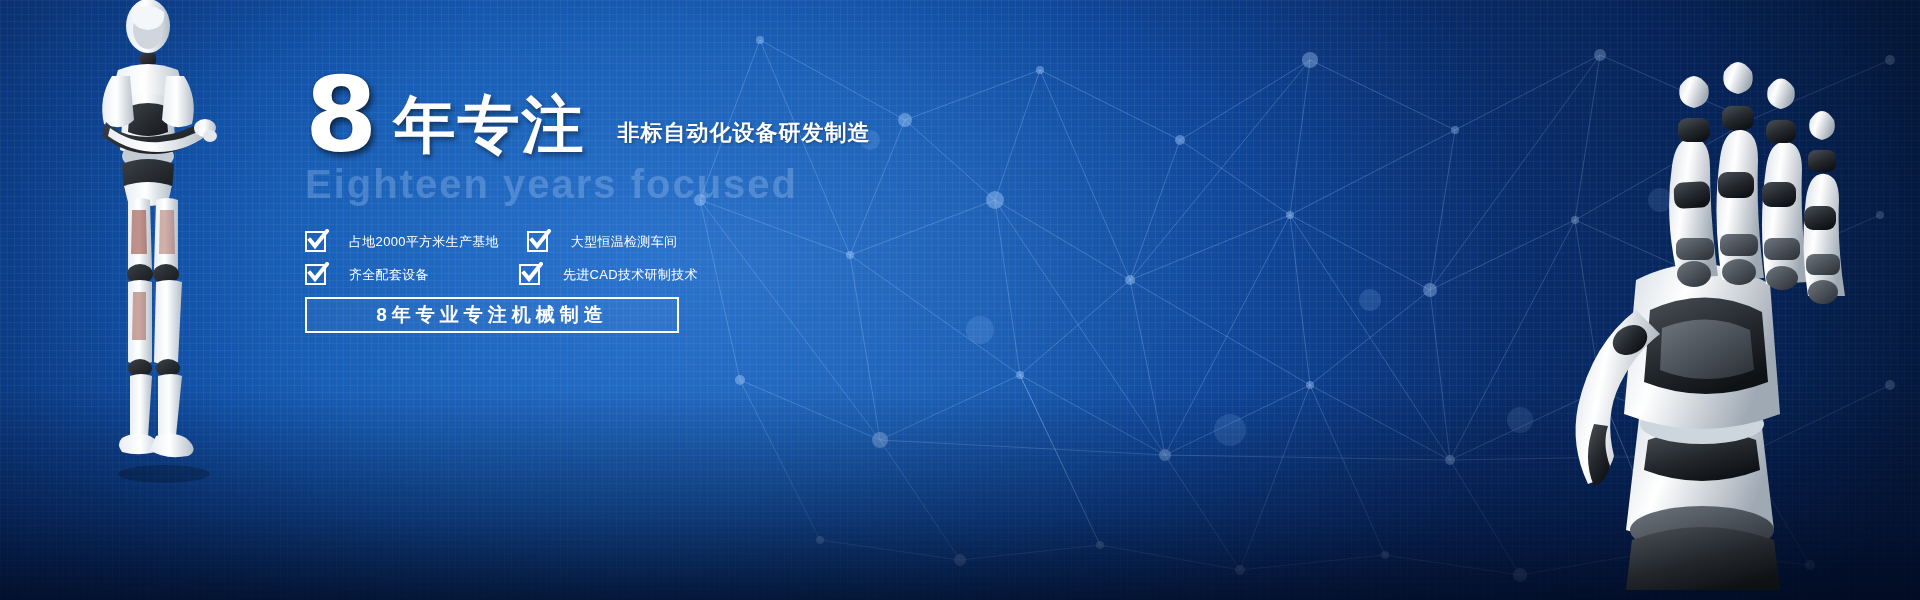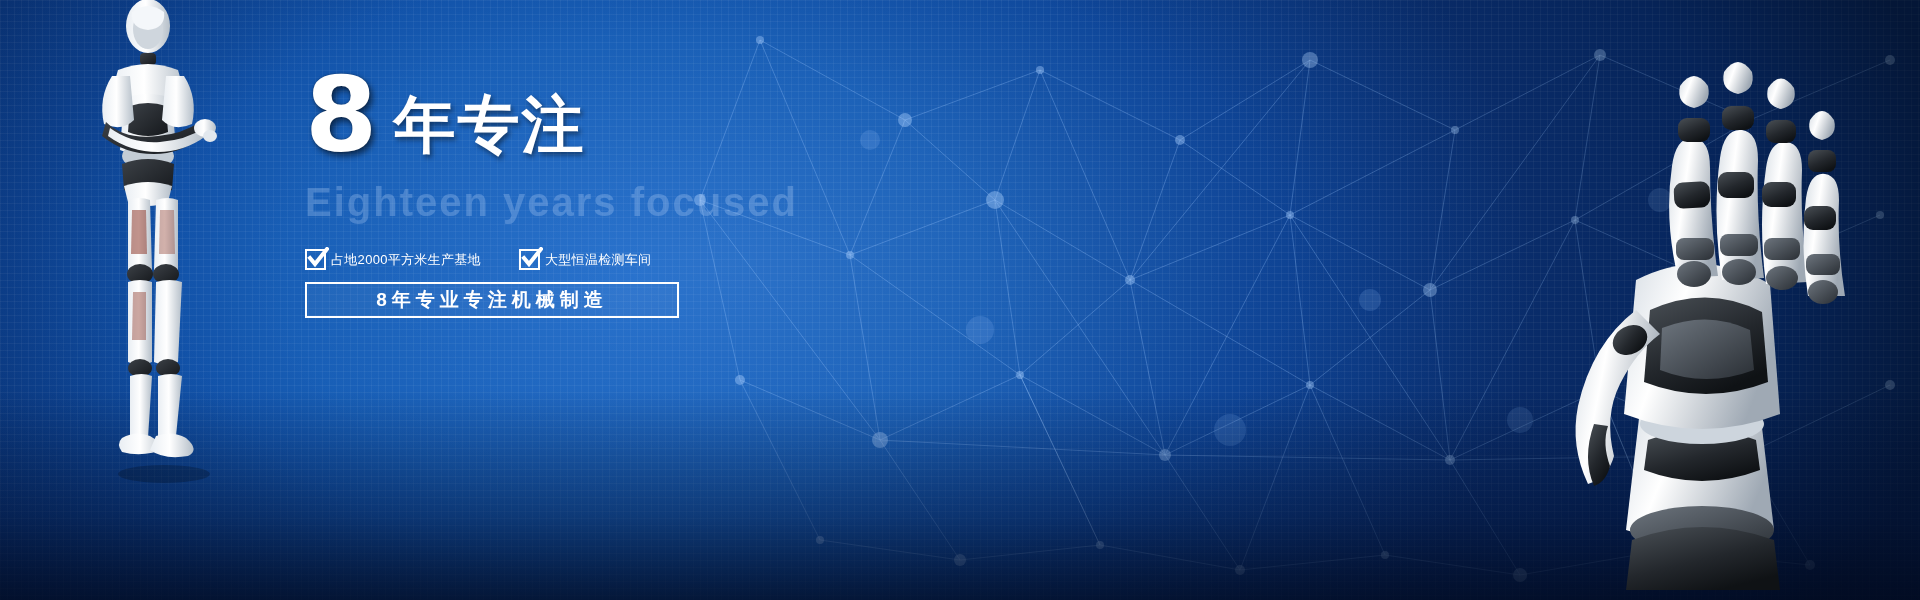--- a/index.html
+++ b/index.html
@@ -50,29 +50,29 @@
     text-shadow:2px 3px 5px rgba(0,0,0,.45);
     position:relative;top:-6px;margin-top:28px;
   }
   .subtitle{
     font-size:22px;font-weight:bold;color:#ffffff;letter-spacing:1px;
     position:relative;top:-14px;margin-left:14px;
     text-shadow:1px 1px 3px rgba(0,0,0,.35);
   }
 
   .ghost{
-    margin-top:18px;
+    margin-top:0;
     font-size:40px;font-weight:bold;letter-spacing:2px;
     color:rgba(175,205,245,0.30);
     font-family:"Liberation Sans","DejaVu Sans",sans-serif;
   }
 
   .features{margin-top:24px;width:400px;}
   .feat-row{display:flex;margin-bottom:12px;}
-  .feat{display:flex;align-items:center;gap:5px;}
+  .feat{display:flex;align-items:center;gap:23px;}
   .feat.col1{width:200px;}
   .feat.col2{width:200px;padding-left:28px;}
   .chk{
     width:17px;height:17px;flex:0 0 17px;
     border:2px solid #ffffff;background:transparent;
     position:relative;
   }
   .chk svg{position:absolute;left:0px;top:-4px;}
   .feat-label{font-size:13px;color:#ffffff;letter-spacing:.3px;white-space:nowrap;}
 
@@ -288,20 +288,21 @@
       <ellipse cx="292" cy="268" rx="16" ry="12"></ellipse>
       <ellipse cx="333" cy="282" rx="15" ry="12"></ellipse>
     </g>
   </svg>
 
   <div id="copy">
 
     <div class="headline-row">
       <span class="big8">8</span>
       <span class="big-cn">年专注</span>
+      <span class="subtitle">非标自动化设备研发制造</span>
     </div>
 
     <div class="ghost">Eighteen years focused</div>
 
     <div class="features">
       <div class="feat-row">
         <div class="feat col1">
           <span class="chk">
             <svg width="22" height="22" viewBox="0 0 22 22">
                 <path d="M3 11 L8 17 L20 2" stroke="#ffffff" stroke-width="4" fill="none" stroke-linecap="square"></path>
@@ -311,20 +312,38 @@
         </div>
         <div class="feat col2">
           <span class="chk">
             <svg width="22" height="22" viewBox="0 0 22 22">
                 <path d="M3 11 L8 17 L20 2" stroke="#ffffff" stroke-width="4" fill="none" stroke-linecap="square"></path>
               </svg>
           </span>
           <span class="feat-label">大型恒温检测车间</span>
         </div>
       </div>
+      <div class="feat-row">
+        <div class="feat col1">
+          <span class="chk">
+            <svg width="22" height="22" viewBox="0 0 22 22">
+                <path d="M3 11 L8 17 L20 2" stroke="#ffffff" stroke-width="4" fill="none" stroke-linecap="square"></path>
+              </svg>
+          </span>
+          <span class="feat-label">齐全配套设备</span>
+        </div>
+        <div class="feat col2">
+          <span class="chk">
+            <svg width="22" height="22" viewBox="0 0 22 22">
+                <path d="M3 11 L8 17 L20 2" stroke="#ffffff" stroke-width="4" fill="none" stroke-linecap="square"></path>
+              </svg>
+          </span>
+          <span class="feat-label">先进CAD技术研制技术</span>
+        </div>
+      </div>
     </div>
 
     <div class="cta">
       <span>8年专业专注机械制造</span>
     </div>
 
   </div>
 </div>
 
 </body></html>

